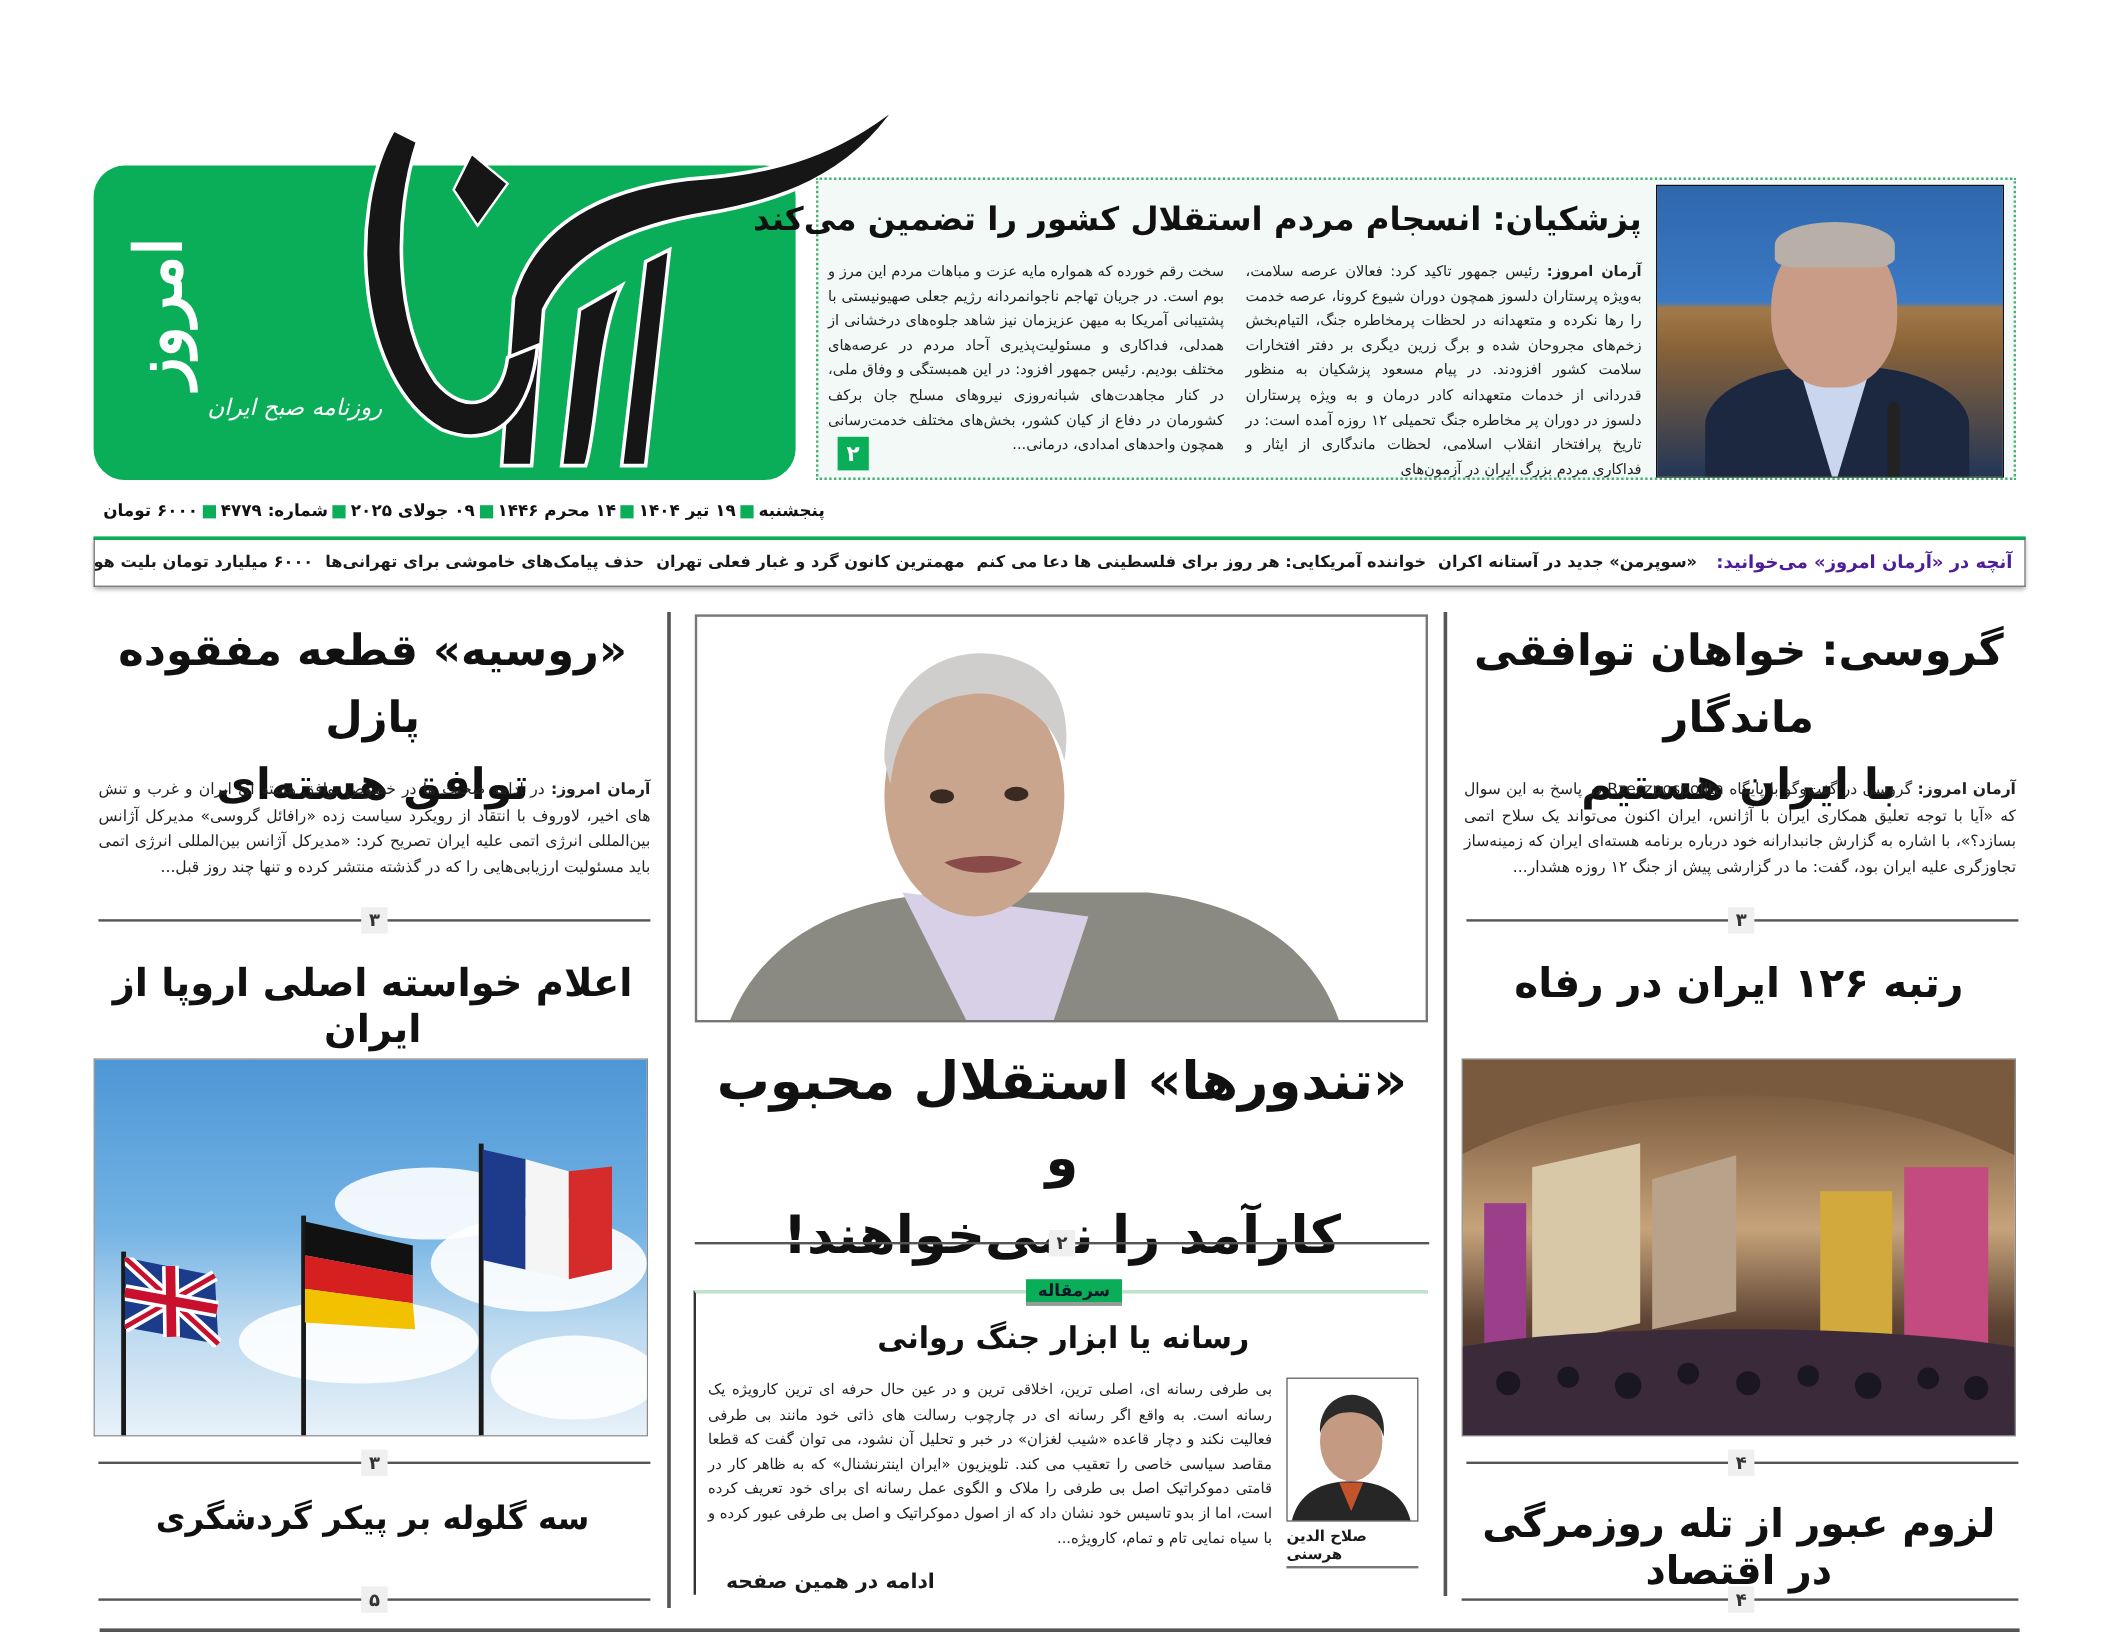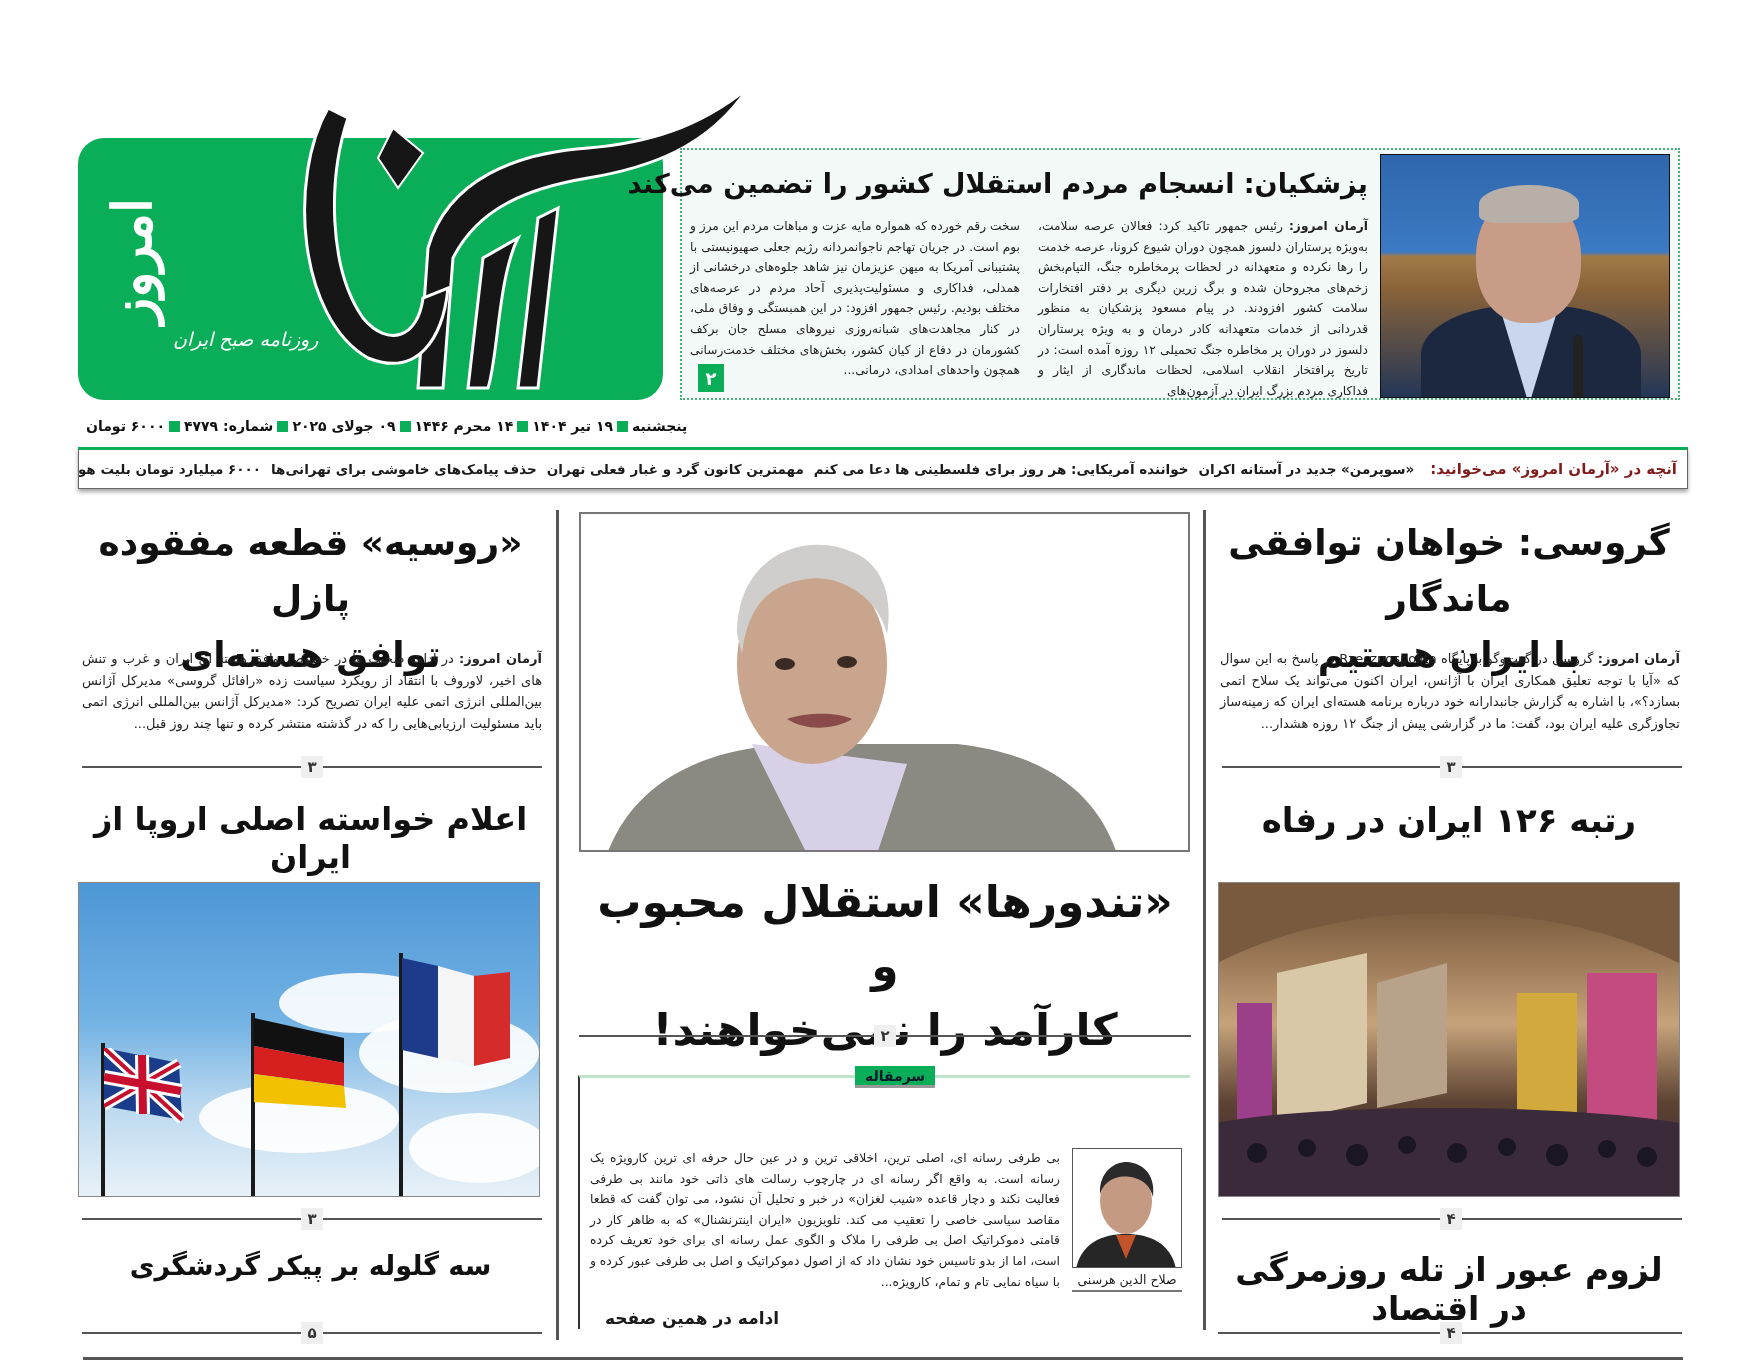--- a/index.html
+++ b/index.html
@@ -62,21 +62,21 @@
   }
   .dateline .sq { display: inline-block; width: 11px; height: 11px; background: #0bae58; }
 
   .ticker {
     position: absolute; left: 78px; top: 447px; width: 1610px; height: 42px;
     border: 1px solid #666; border-top: 3px solid #0bae58; background: #fff;
     box-shadow: 0 3px 4px rgba(0,0,0,0.35);
     display: flex; align-items: center; padding: 0 10px; font-size: 13.5px; font-weight: bold;
     white-space: nowrap; overflow: hidden; direction: rtl;
   }
-  .ticker .lbl { color: #7f1d1d; font-size: 15px; margin-left: 6px; }
+  .ticker .lbl { color: #4c1d95; font-size: 15px; margin-left: 6px; }
   .ticker .sq { display: inline-block; width: 10px; height: 10px; background: #0bae58; margin: 0 5px; }
 
   
   .col-rule { position: absolute; width: 3px; background: #555; }
   .hl {
     position: absolute; text-align: center; font-weight: bold; color: #111;
   }
   .body-txt {
     position: absolute; font-size: 13px; line-height: 21.5px; text-align: justify; color: #222;
   }
@@ -280,26 +280,27 @@
 
 <div class="hl" style="left:579px; top:870px; width:612px; font-size:44px; line-height:64px;">
   <div>«تندورها» استقلال محبوب و</div>
   <div>کارآمد را نمی‌خواهند!</div>
 </div>
 <div class="sep" style="left:579px; top:1035px; width:612px;"></div>
 <div class="pnum" style="left:874px; top:1025px;">۲</div>
 
 <div class="editorial-box">
   <div class="ed-tag">سرمقاله</div>
+  <div class="hl" style="left:0; top:22px; width:612px; font-size:25px;">رسانه یا ابزار جنگ روانی</div>
   <div class="ed-photo">
     <svg width="110" height="120" viewBox="0 0 110 120">
       <path d="M5 120 C10 95 30 85 55 85 C80 85 100 95 105 120 Z" fill="#262626"></path>
       <path d="M45 86 L55 110 L65 86 Z" fill="#c2532b"></path>
       <ellipse cx="55" cy="52" rx="26" ry="33" fill="#c59a82"></ellipse>
       <path d="M29 45 C28 18 50 10 62 14 C78 18 84 32 82 48 C78 30 60 26 48 28 C38 30 32 36 29 45 Z" fill="#2a2a2a"></path>
     </svg>
   </div>
-  <div style="position:absolute; right:8px; top:194px; width:110px; text-align:center; font-size:12.5px; font-weight:normal; border-bottom:2px solid #777; padding-bottom:3px;">صلاح الدین هرسنی</div>
+  <div style="position:absolute; right:8px; top:194px; width:110px; text-align:left; font-size:12.5px; font-weight:bold; border-bottom:2px solid #777; padding-bottom:3px;">صلاح الدین هرسنی</div>
   <div class="body-txt" style="left:10px; top:70px; width:470px; font-size:12.3px; line-height:20.6px;">بی طرفی رسانه ای، اصلی ترین، اخلاقی ترین و در عین حال حرفه ای ترین کارویژه یک رسانه است. به واقع اگر رسانه ای در چارچوب رسالت های ذاتی خود مانند بی طرفی فعالیت نکند و دچار قاعده «شیب لغزان» در خبر و تحلیل آن نشود، می توان گفت که قطعا مقاصد سیاسی خاصی را تعقیب می کند. تلویزیون «ایران اینترنشنال» که به ظاهر کار در قامتی دموکراتیک اصل بی طرفی را ملاک و الگوی عمل رسانه ای برای خود تعریف کرده است، اما از بدو تاسیس خود نشان داد که از اصول دموکراتیک و اصل بی طرفی عبور کرده و با سیاه نمایی تام و تمام، کارویژه...</div>
   <div style="position:absolute; left:12px; top:230px; width:200px; text-align:center; font-size:17px; font-weight:bold; direction:ltr;">ادامه در همین صفحه</div>
 </div>
 
 <div class="sep" style="left:83px; top:1357px; width:1600px; height:3px;"></div>
 
 </body></html>

